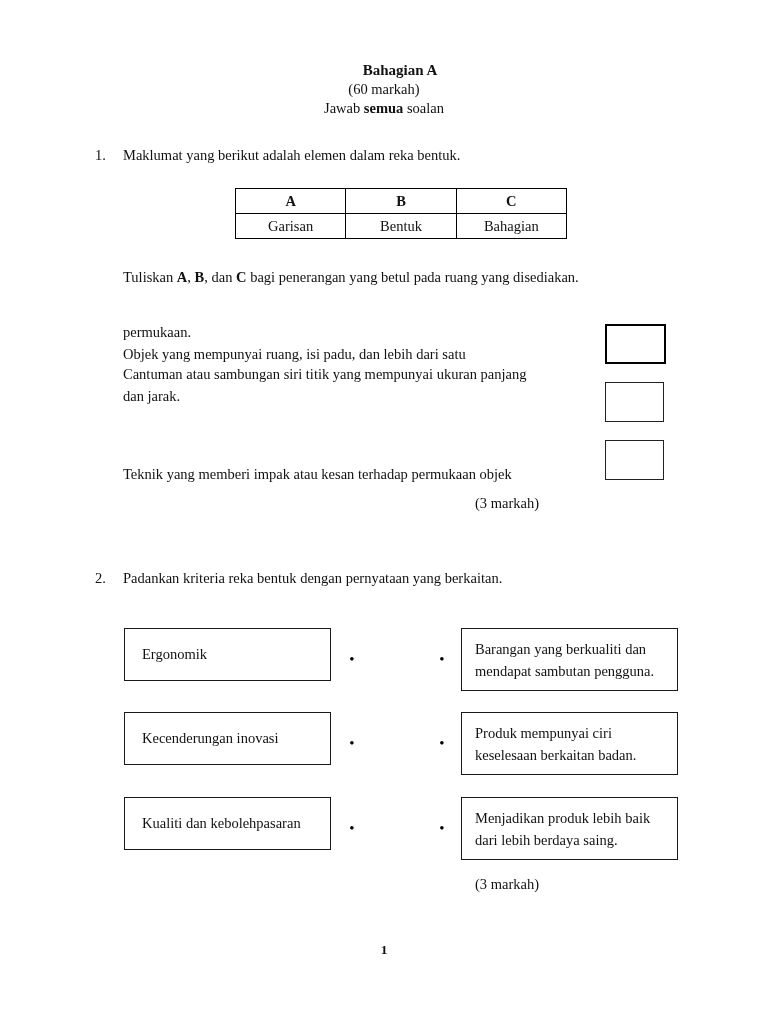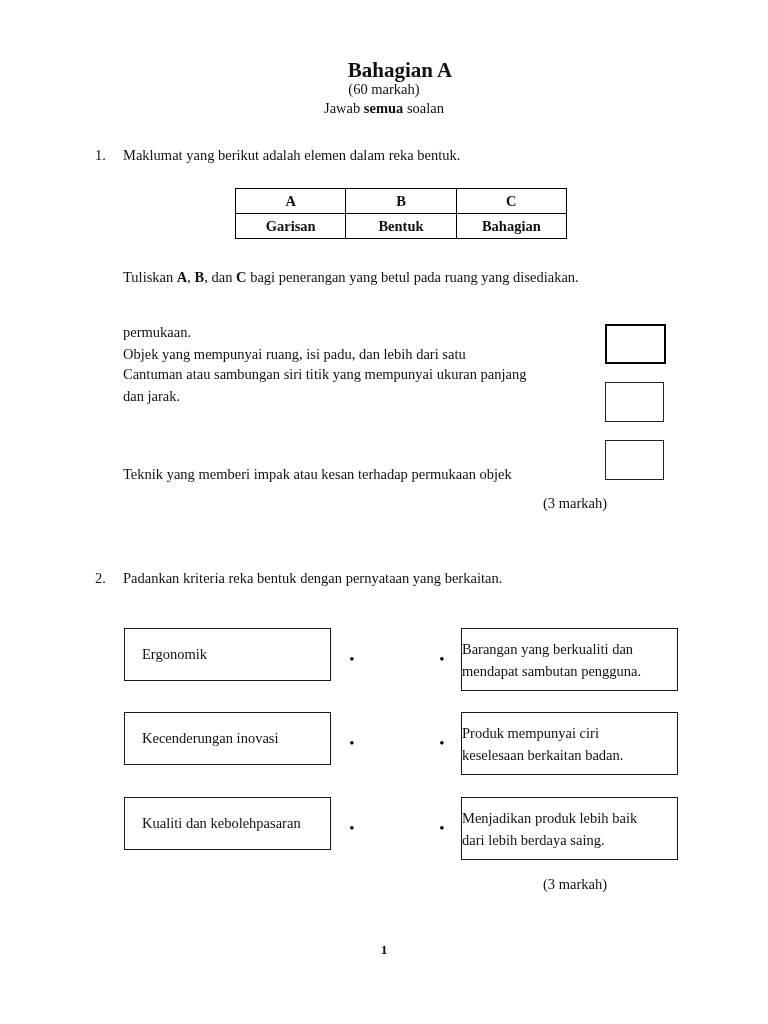--- a/index.html
+++ b/index.html
@@ -3,53 +3,53 @@
 <meta charset="utf-8">
 <style>
   html,body{margin:0;padding:0;background:#fff;}
   #page{position:relative;width:768px;height:1024px;background:#ffffff;overflow:hidden;
         font-family:"Liberation Serif",serif;font-size:14.5px;color:#111;}
   .abs{position:absolute;}
   b{font-weight:bold;}
 
   
   .doc-header{top:61px;left:0;width:768px;text-align:center;line-height:19px;}
-  .doc-title{font-weight:bold;font-size:21px;padding-left:32px;}
+  .doc-title{font-weight:bold;font-size:15px;padding-left:32px;}
 
   
   .q-row{left:95px;white-space:nowrap;}
   .q-num{display:inline-block;width:28px;}
 
   
   table.elements{position:absolute;top:188px;left:235px;width:332px;border-collapse:collapse;table-layout:fixed;}
   table.elements th,table.elements td{border:1.5px solid #000;height:24px;text-align:center;
-        vertical-align:middle;padding:0;font-size:14.5px;font-weight:bold;}
+        vertical-align:middle;padding:0;font-size:14.5px;}
   table.elements th{font-weight:bold;}
 
   .tuliskan{top:261px;left:123px;white-space:nowrap;margin-top:8px;}
 
   .stmt{left:123px;line-height:22px;}
   .stmt-1{top:321px;}
   .stmt-2{top:363px;}
   .stmt-3{top:463px;}
 
   .ansbox{left:605px;width:57px;background:#fff;}
   .ansbox-1{top:324px;height:36px;border:2.5px solid #000;}
   .ansbox-2{top:382px;height:38px;border:1.5px solid #222;}
   .ansbox-3{top:440px;height:38px;border:1.5px solid #222;}
 
-  .marks{left:475px;width:200px;text-align:center;font-family:Liberation Serif, serif;}
+  .marks{left:475px;width:200px;text-align:left;font-family:Liberation Serif, serif;}
   .marks-1{top:495px;}
   .marks-2{top:876px;}
 
   
   .mleft{left:124px;width:207px;height:53px;border:1.5px solid #1a1a1a;box-sizing:border-box;
          display:flex;align-items:center;padding-left:17px;background:#fff;}
   .mright{left:461px;width:217px;height:63px;border:1.5px solid #1a1a1a;box-sizing:border-box;
-         display:flex;flex-direction:column;justify-content:center;
+         display:flex;flex-direction:column;justify-content:center;padding-left:13px;
          line-height:22px;background:#fff;}
   .row-1{top:628px;} .row-2{top:712px;} .row-3{top:797px;}
 
   .dot{width:12px;text-align:center;font-size:15px;line-height:19px;color:#000;}
   .dot-a{left:346px;} .dot-b{left:436px;}
   .dot-r1{top:650px;} .dot-r2{top:734px;} .dot-r3{top:819px;}
 
   .page-num{top:942px;left:0;width:768px;text-align:center;font-weight:bold;font-size:13.5px;}
 </style>
 </head>

